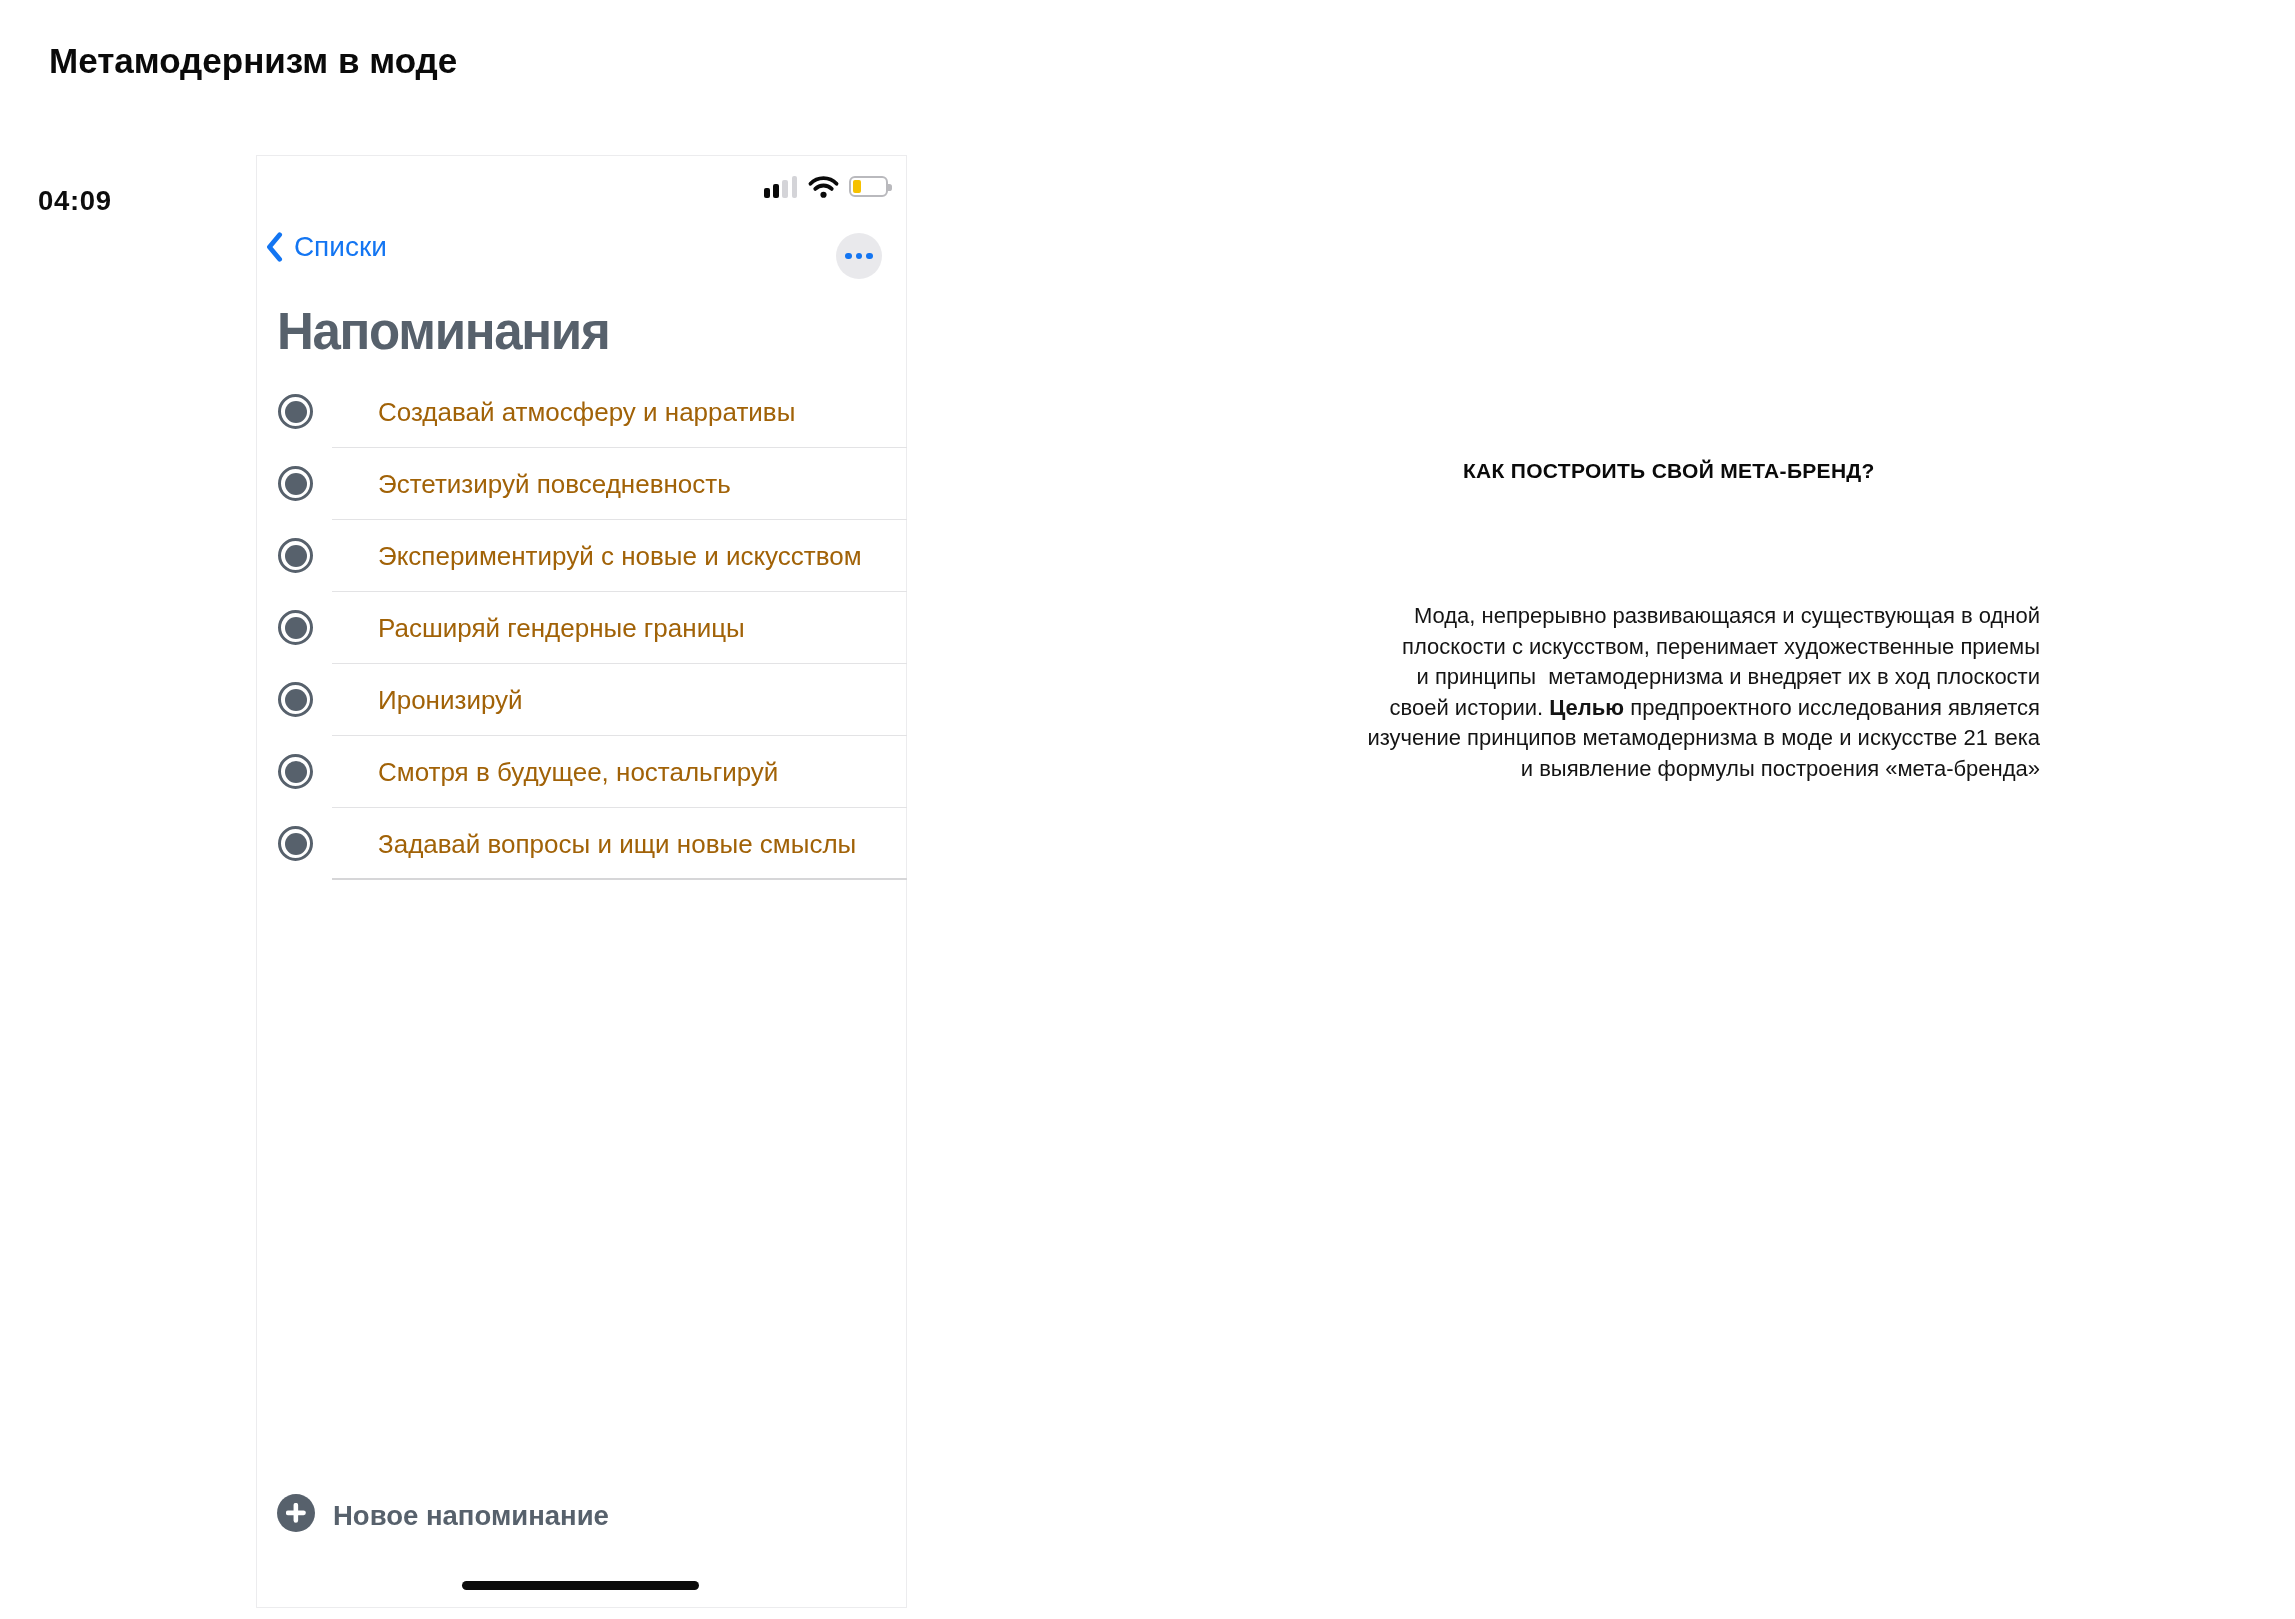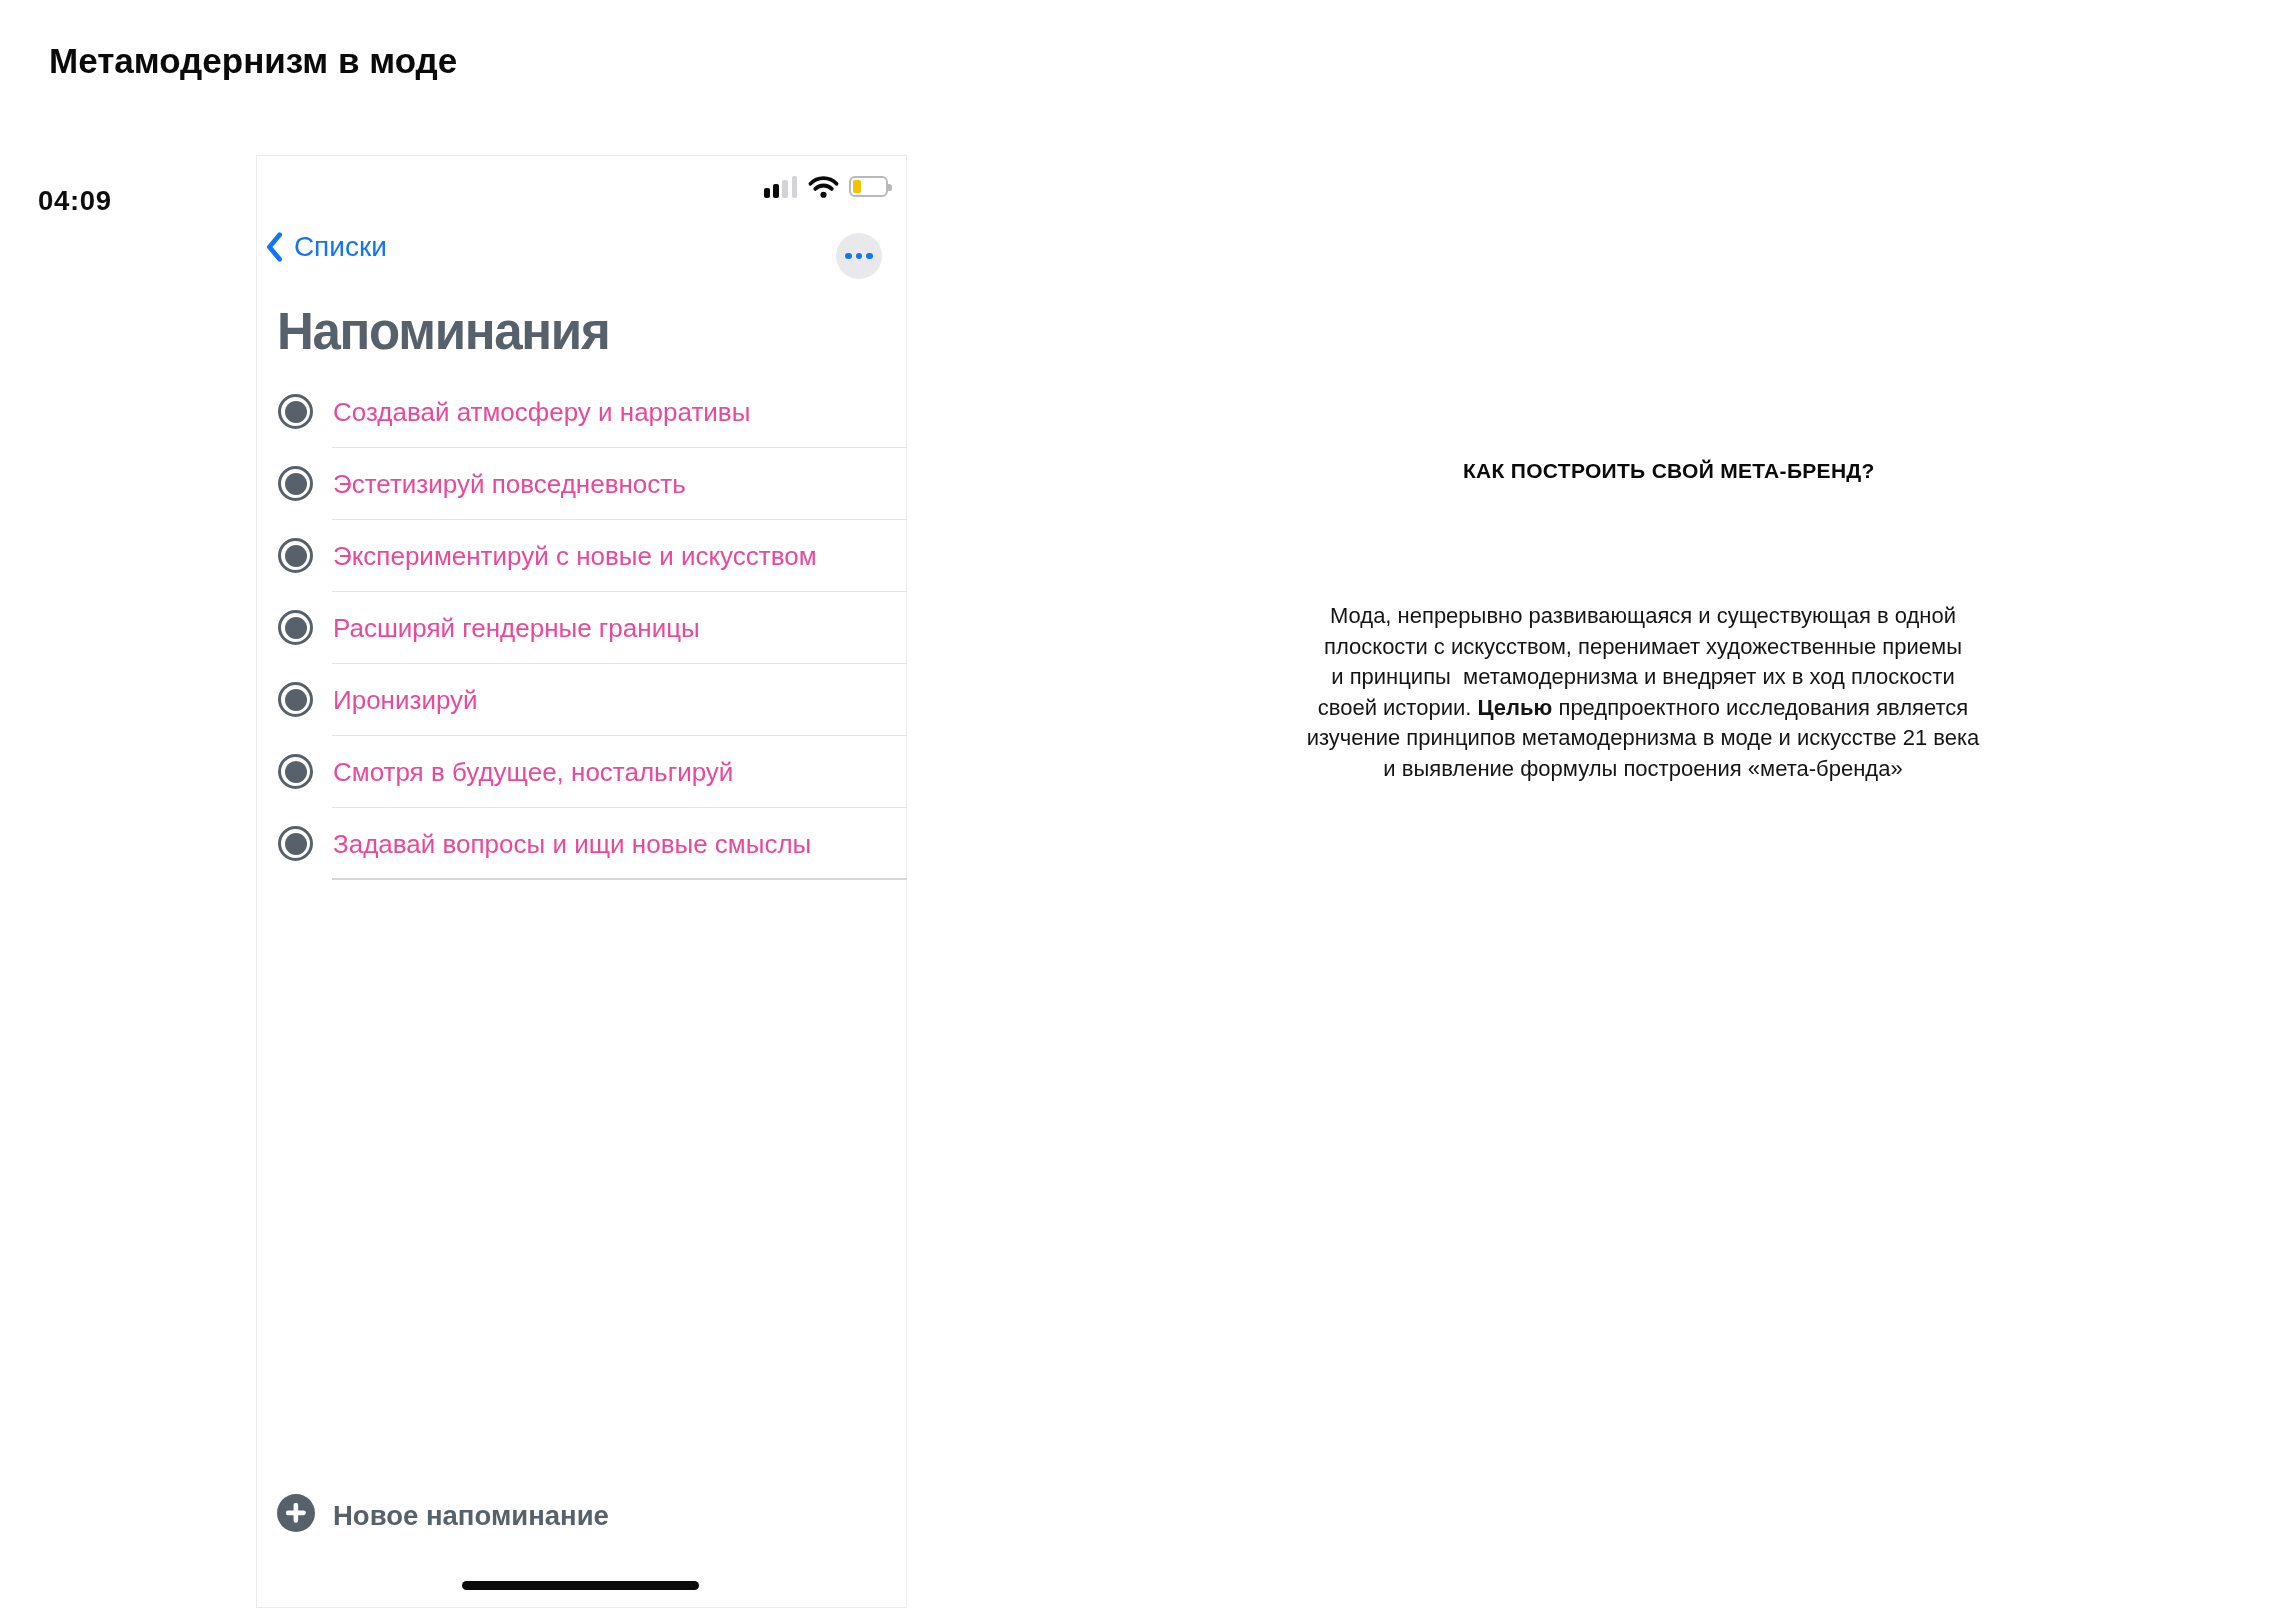--- a/index.html
+++ b/index.html
@@ -30,42 +30,42 @@
   .morebtn { left:836px; top:233px; width:46px; height:46px; border-radius:50%;
              background:#e9e9ec; display:flex; align-items:center; justify-content:center; gap:3.9px; cursor:pointer; }
   .morebtn i { width:6.6px; height:6.6px; border-radius:50%; background:#1375f2; }
 
   
   .list-title { left:277px; top:302px; font-size:51px; font-weight:bold; color:#57616c; letter-spacing:-1.3px; }
 
   
   .rows { left:256px; top:376px; width:651px; }
   .row { position:relative; height:72px; display:flex; align-items:center; padding-left:77px; cursor:pointer; }
-  .row .txt { font-size:26px; color:#ec4899; }
+  .row .txt { font-size:26px; color:#a16207;margin-left:45px; }
   .ring { position:absolute; left:22px; top:18.4px; width:35px; height:35px;
           border:3.3px solid #57616c; border-radius:50%; }
   .ring i { position:absolute; left:50%; top:50%; width:22px; height:22px; margin:-11px 0 0 -11px;
             border-radius:50%; background:#57616c; }
   .divider { position:absolute; left:76px; right:0; bottom:0; height:1.3px; background:#e3e3e5; }
   .divider.last { height:2px; background:#d6d6d8; }
 
   
   .newrem { left:256px; top:1490px; width:651px; height:42px; display:flex; align-items:flex-end; cursor:pointer; }
   .newrem .plus { position:absolute; left:21px; width:38px; height:38px; border-radius:50%;
                   background:#57616c; display:flex; align-items:center; justify-content:center; }
   .newrem .txt { padding-left:77px; font-size:27.5px; font-weight:600; color:#57616c; }
 
   
   .homebar { left:462px; top:1581px; width:237px; height:9.2px; border-radius:5.2px; background:#0b0b0b; cursor:pointer; }
 
   
   .meta-heading { left:1463px; top:459px; font-size:21px; font-weight:bold; color:#0a0a0a; letter-spacing:0.3px; }
   .paragraph { left:1246px; top:601px; width:794px; text-align:center; font-size:22px;
                line-height:30.5px; color:#141414; }
-  .para-line { white-space:pre-wrap; }
+  .para-line { white-space:pre-wrap;text-align:right; }
   .para-line b { font-weight:bold; }
 </style>
 </head>
 <body>
 
 <div class="abs page-title">Метамодернизм в моде</div>
 
 <div class="phone"></div>
 
 <div class="abs time">04:09</div>

